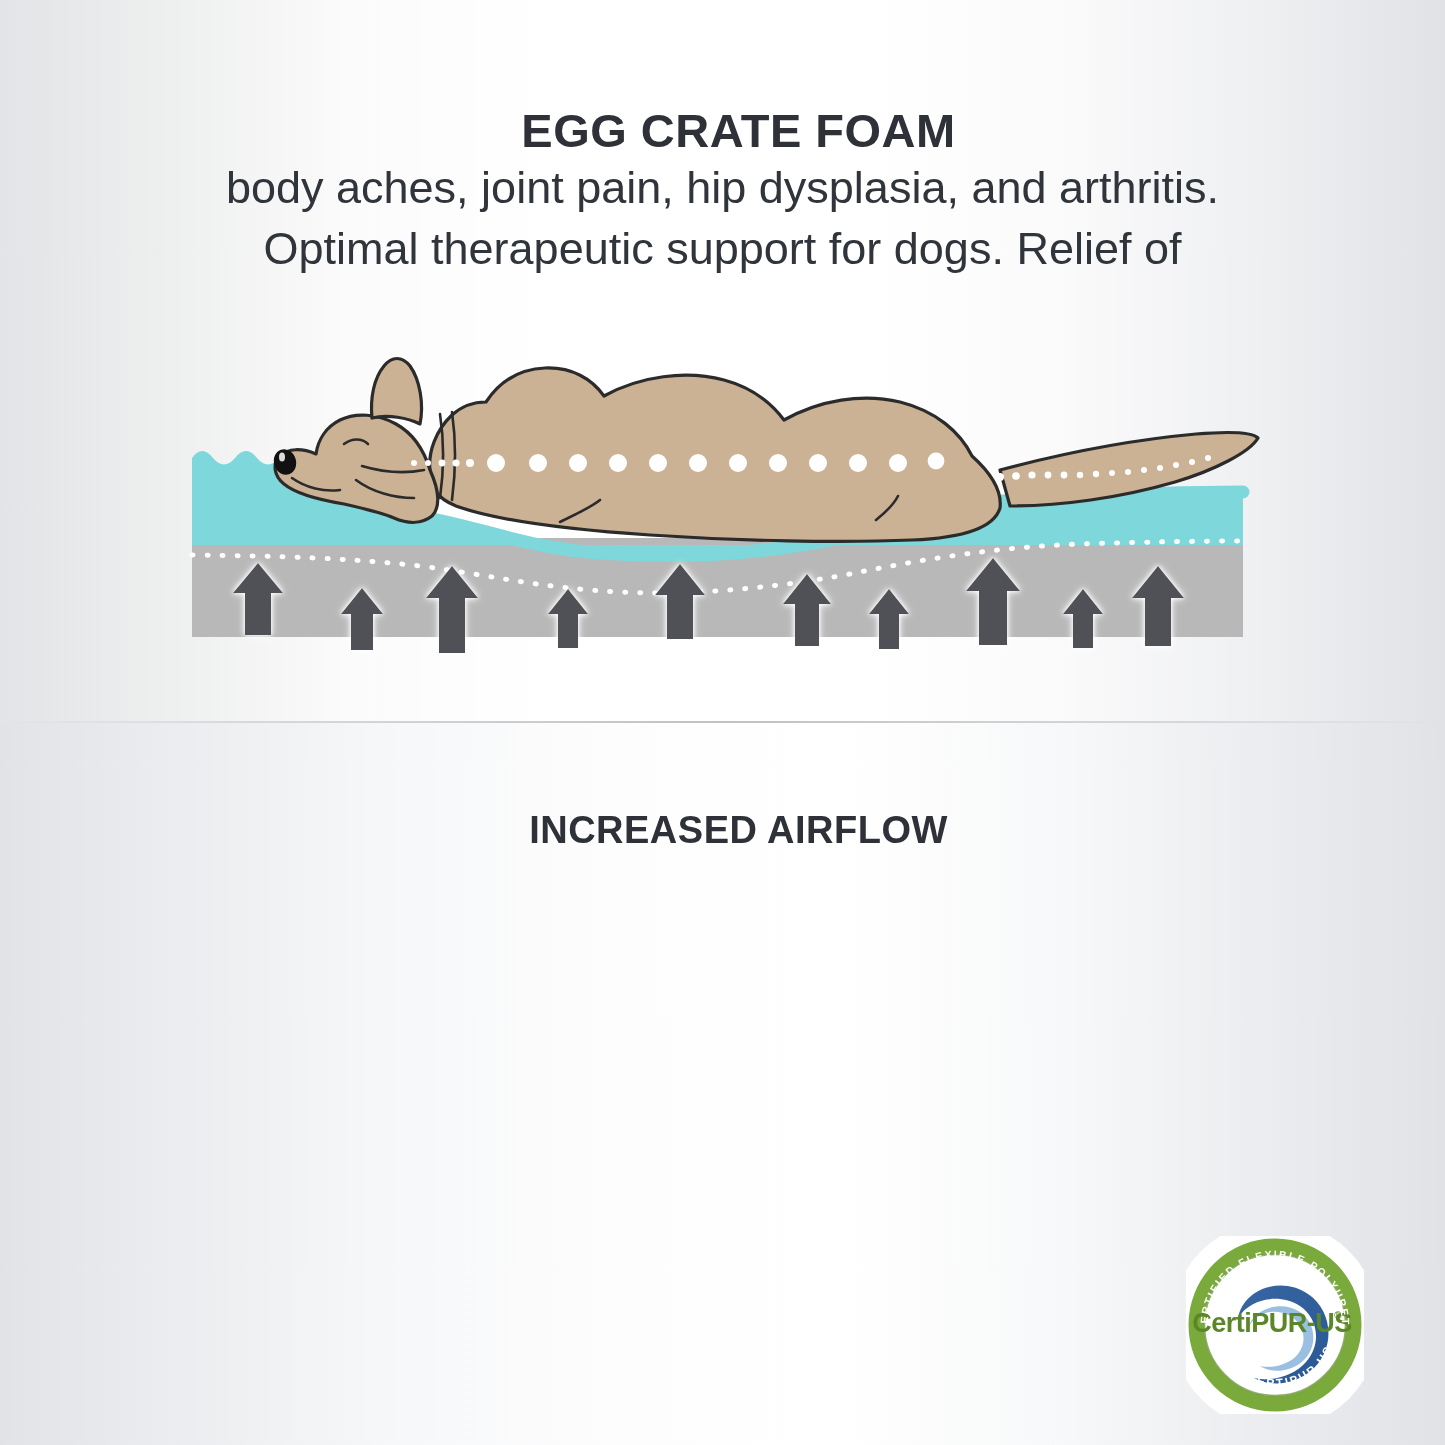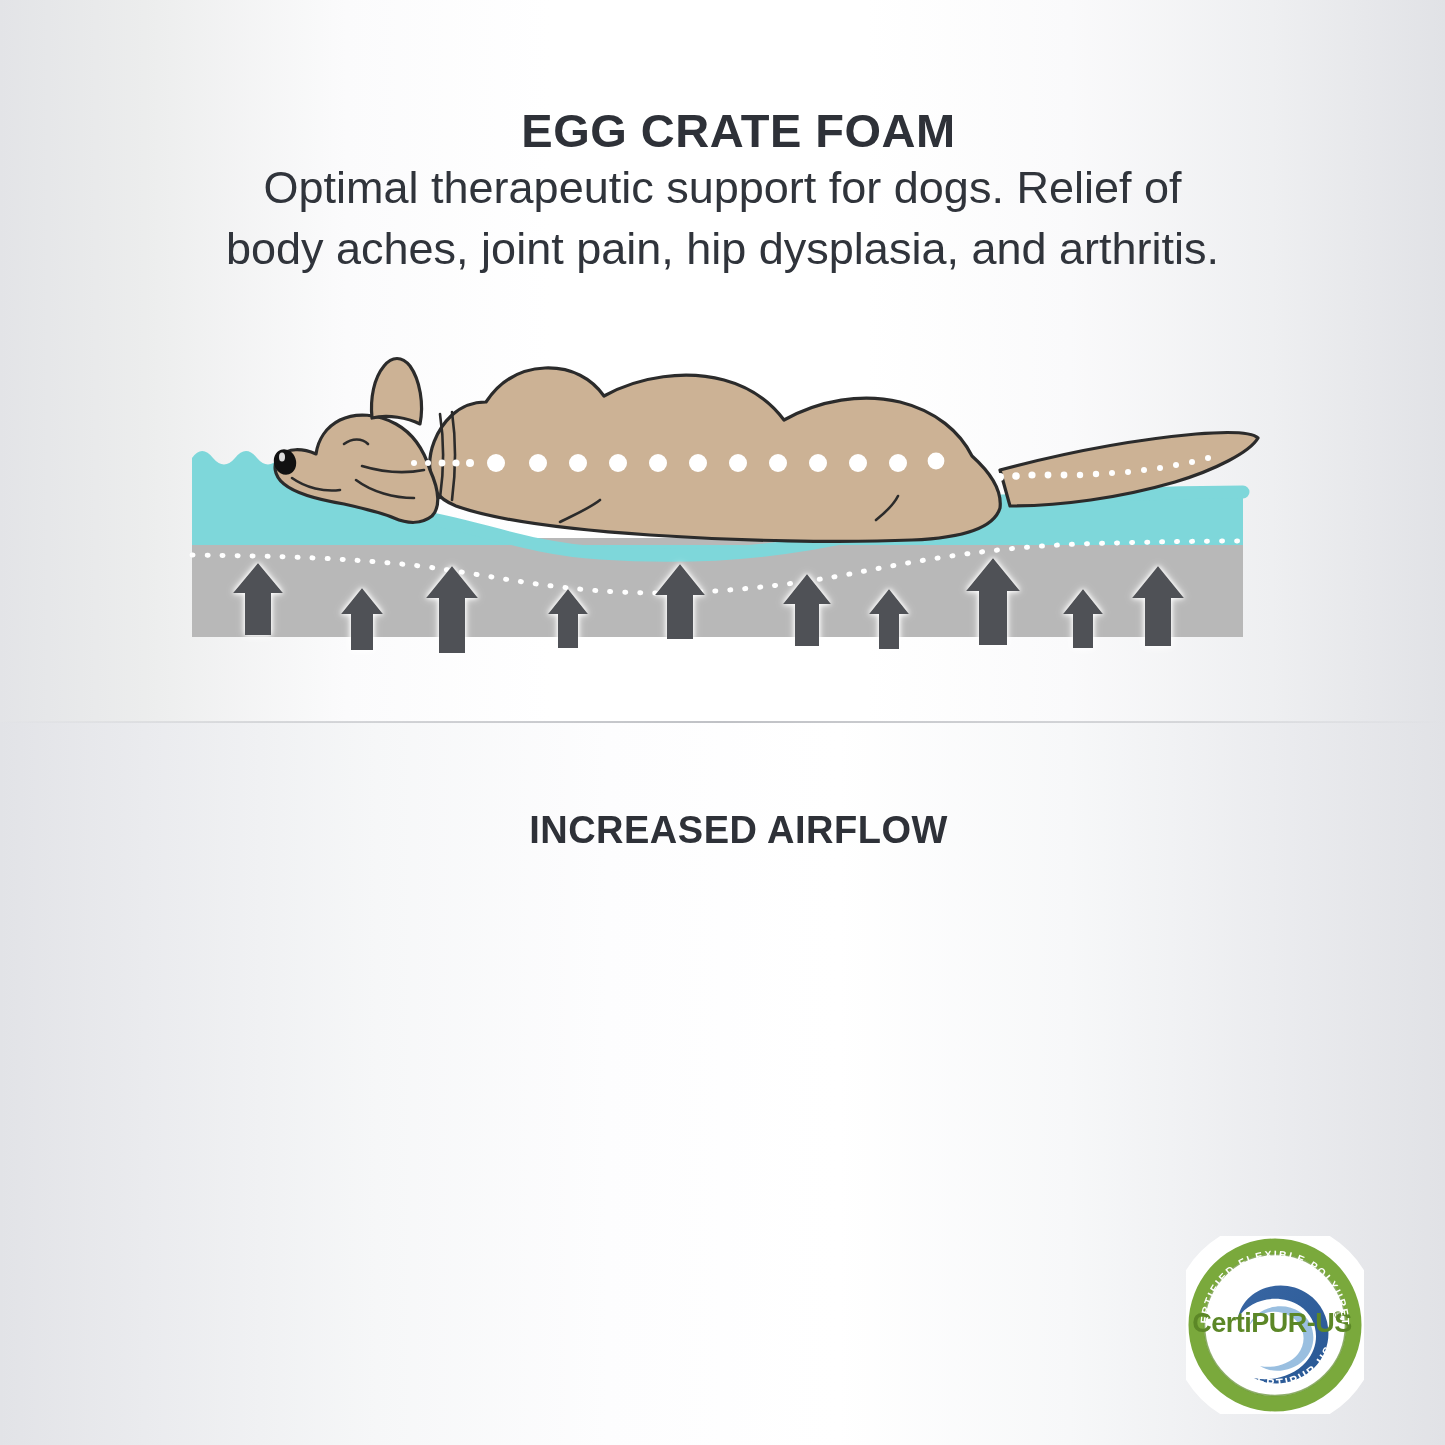--- a/index.html
+++ b/index.html
@@ -53,22 +53,22 @@
 </head>
 <body>
 
 <div id="root">
 
   <section class="panel" id="panel-top">
 
     <h1 class="h-title" id="title-top">EGG CRATE FOAM</h1>
 
     <div id="subtitle">
+      <span class="ln">body aches, joint pain, hip dysplasia, and arthritis.</span>
       <span class="ln">Optimal therapeutic support for dogs. Relief of</span>
-      <span class="ln">body aches, joint pain, hip dysplasia, and arthritis.</span>
     </div>
 
     <svg id="svg-top" viewBox="0 0 1445 722">
       <defs>
         <clipPath id="clipBed">
           <rect x="192" y="452" width="1051" height="185"></rect>
         </clipPath>
         <filter id="arrShadow" x="-50%" y="-50%" width="200%" height="200%">
           <feDropShadow dx="0" dy="0" stdDeviation="2.2" flood-color="#ffffff" flood-opacity="1"></feDropShadow>
           <feDropShadow dx="0" dy="0" stdDeviation="3.5" flood-color="#ffffff" flood-opacity=".9"></feDropShadow>

